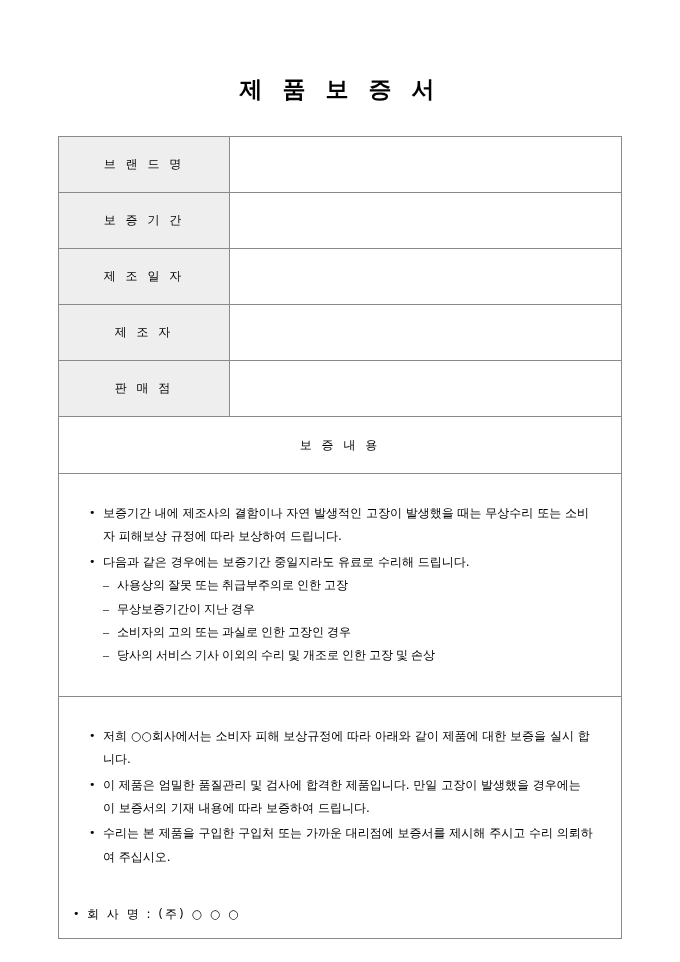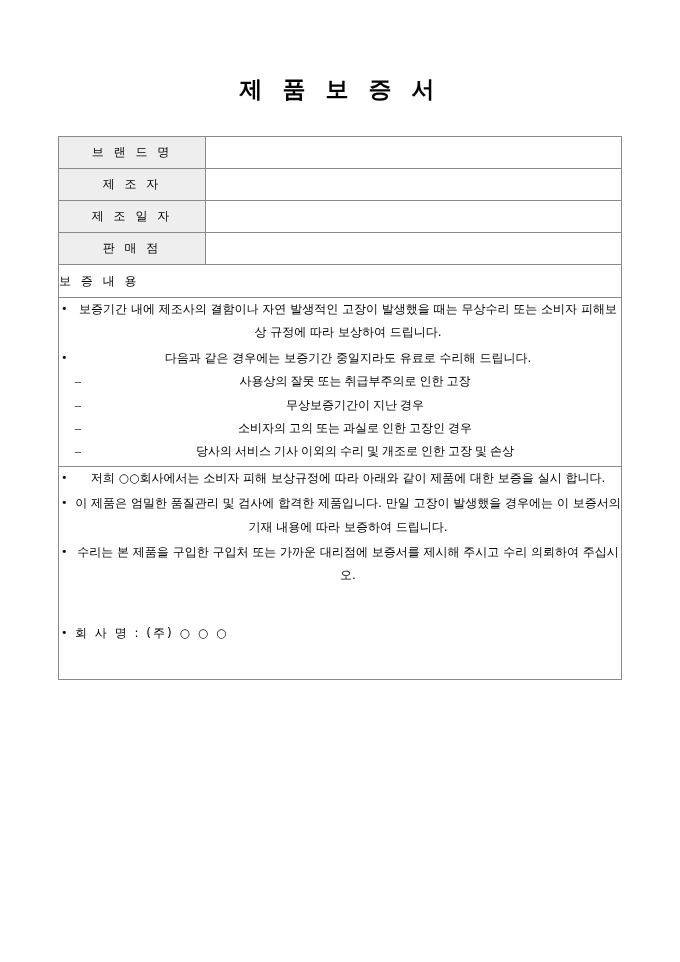--- a/index.html
+++ b/index.html
@@ -35,61 +35,60 @@
     top: 136px;
     width: 564px;
   }
   table.warranty {
     border-collapse: collapse;
     width: 100%;
     table-layout: fixed;
   }
   table.warranty td {
     border: 1px solid #8a8a8a;
-    padding: 0;
+    padding: 12px;
     vertical-align: middle;
   }
   td.label {
     width: 146px;
     background: #eeeeee;
     text-align: center;
     height: 31px;
     font-size: 12px;
     letter-spacing: 3px;
   }
   td.value {
     height: 31px;
     background: #ffffff;
   }
   td.section-head {
     height: 32px;
-    text-align: left;
+    text-align: center;
     font-size: 12px;
     letter-spacing: 3px;
     background: #ffffff;
   }
   td.body-cell {
     background: #ffffff;
     padding: 18px 22px 18px 22px;
     font-size: 12px;
     line-height: 1.95;
   }
   td.body-cell.block-a {
     height: 132px;
     vertical-align: top;
   }
   td.body-cell.block-b {
     height: 212px;
     vertical-align: top;
   }
   ul.bullets {
     list-style: none;
-    margin: 0;
+    margin: 16px;
     padding: 0;
-    text-align: center;
   }
   ul.bullets > li {
     position: relative;
     padding-left: 16px;
     margin-bottom: 2px;
   }
   ul.bullets > li:before {
     content: "\2022";
     position: absolute;
     left: 2px;
@@ -135,25 +134,29 @@
   <h1 class="doc-title">제 품 보 증 서</h1>
 
   <div class="table-wrap">
     <table class="warranty">
       <tbody>
         <tr>
           <td class="label">브 랜 드 명</td>
           <td class="value"></td>
         </tr>
         <tr>
-          <td class="label">제  조  자</td>
+          <td class="label">보 증 기 간</td>
           <td class="value"></td>
         </tr>
         <tr>
           <td class="label">제 조 일 자</td>
+          <td class="value"></td>
+        </tr>
+        <tr>
+          <td class="label">제  조  자</td>
           <td class="value"></td>
         </tr>
         <tr>
           <td class="label">판  매  점</td>
           <td class="value"></td>
         </tr>
         <tr>
           <td class="section-head" colspan="2">보 증 내 용</td>
         </tr>
         <tr>

